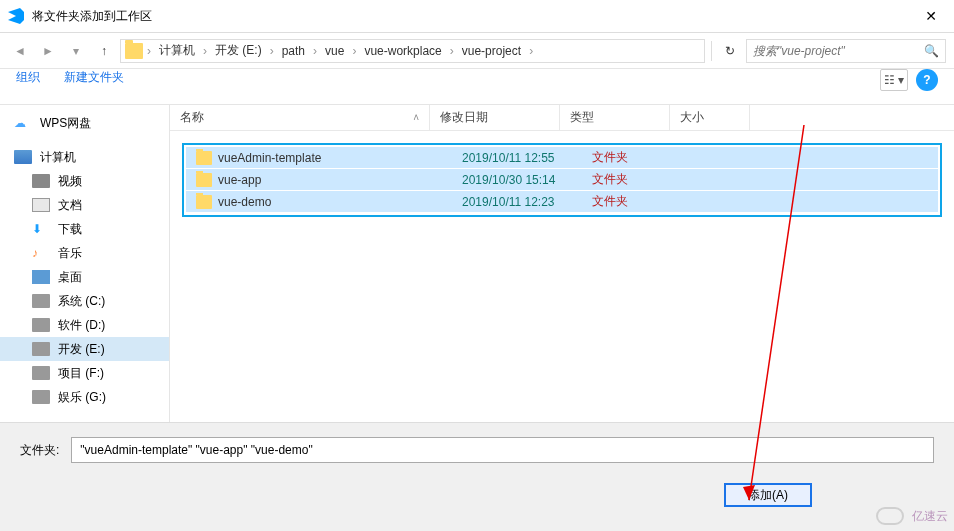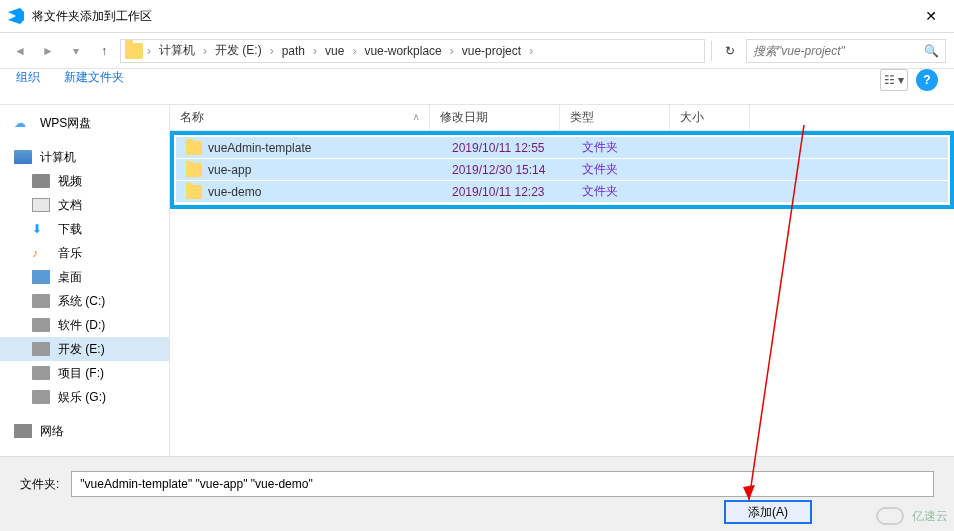--- a/index.html
+++ b/index.html
@@ -44,34 +44,34 @@
 .ico-drive{background:#999;border-radius:1px}
 .ico-network{background:#888}
 .filearea{flex:1;position:relative}
 .file-header{display:flex;height:26px;border-bottom:1px solid #e8e8e8;align-items:flex-start}
 .fh-col{padding:0 10px;color:#444;border-right:1px solid #e8e8e8;height:100%;display:flex;align-items:center}
 .fh-name{width:260px;justify-content:space-between}
 .fh-date{width:130px}
 .fh-type{width:110px}
 .fh-size{width:80px}
 .sort-icon{color:#888;font-size:10px}
-.file-list{border:4px solid #0ea5e9;margin:0;padding:2px}
+.file-list{border:2px solid #0ea5e9;margin:12px;padding:2px}
 .file-row{display:flex;height:22px;align-items:center;background:#cce8ff;border-bottom:1px solid #fff}
 .fr-icon{width:16px;height:14px;background:#ffd968;margin:0 6px 0 10px;border-radius:1px;position:relative}
 .fr-icon::before{content:"";position:absolute;top:-2px;left:0;width:7px;height:2px;background:#ffd968}
 .fr-name{width:234px;color:#333}
-.fr-date{width:130px;color:#701a75;padding-left:10px}
-.fr-type{width:110px;color:#6d28d9;padding-left:10px}
+.fr-date{width:130px;color:#0f766e;padding-left:10px}
+.fr-type{width:110px;color:#b91c1c;padding-left:10px}
 .bottom{position:absolute;bottom:0;left:0;right:0;background:#f0f0f0;border-top:1px solid #ddd;padding:14px 20px 4px}
-.bottom-row{display:flex;align-items:center;gap:12px;margin-bottom:3px}
+.bottom-row{display:flex;align-items:center;gap:12px;margin-bottom:20px}
 .folder-input{flex:1;height:26px;border:1px solid #aaa;padding:0 8px;background:#fff}
 .add-btn{width:88px;height:24px;border:2px solid #1a73e8;background:#e8f0fe;margin-left:auto;margin-right:122px;cursor:pointer}
 .arrow{position:absolute;top:125px;right:125px;pointer-events:none}
 .arrow-line{stroke:#e60000;stroke-width:1.5;fill:none}
-.watermark{position:absolute;right:6px;bottom:6px;opacity:.45;display:flex;align-items:center;gap:8px;color:#15803d}
+.watermark{position:absolute;right:6px;bottom:6px;opacity:.45;display:flex;align-items:center;gap:8px;color:#701a75}
 .wm-cloud{width:28px;height:18px;border:2px solid #aaa;border-radius:10px}
 </style>
 </head>
 <body>
 
 <div class="titlebar">
   <div class="vscode-icon"></div>
   <div class="title-text">将文件夹添加到工作区</div>
   <div class="close-x">✕</div>
 </div>
@@ -185,21 +185,21 @@
     <div class="file-list">
       <div class="file-row">
         <div class="fr-icon"></div>
         <div class="fr-name">vueAdmin-template</div>
         <div class="fr-date">2019/10/11 12:55</div>
         <div class="fr-type">文件夹</div>
       </div>
       <div class="file-row">
         <div class="fr-icon"></div>
         <div class="fr-name">vue-app</div>
-        <div class="fr-date">2019/12/30 15:14</div>
+        <div class="fr-date">2019/10/30 15:14</div>
         <div class="fr-type">文件夹</div>
       </div>
       <div class="file-row">
         <div class="fr-icon"></div>
         <div class="fr-name">vue-demo</div>
         <div class="fr-date">2019/10/11 12:23</div>
         <div class="fr-type">文件夹</div>
       </div>
     </div>
   </div>

